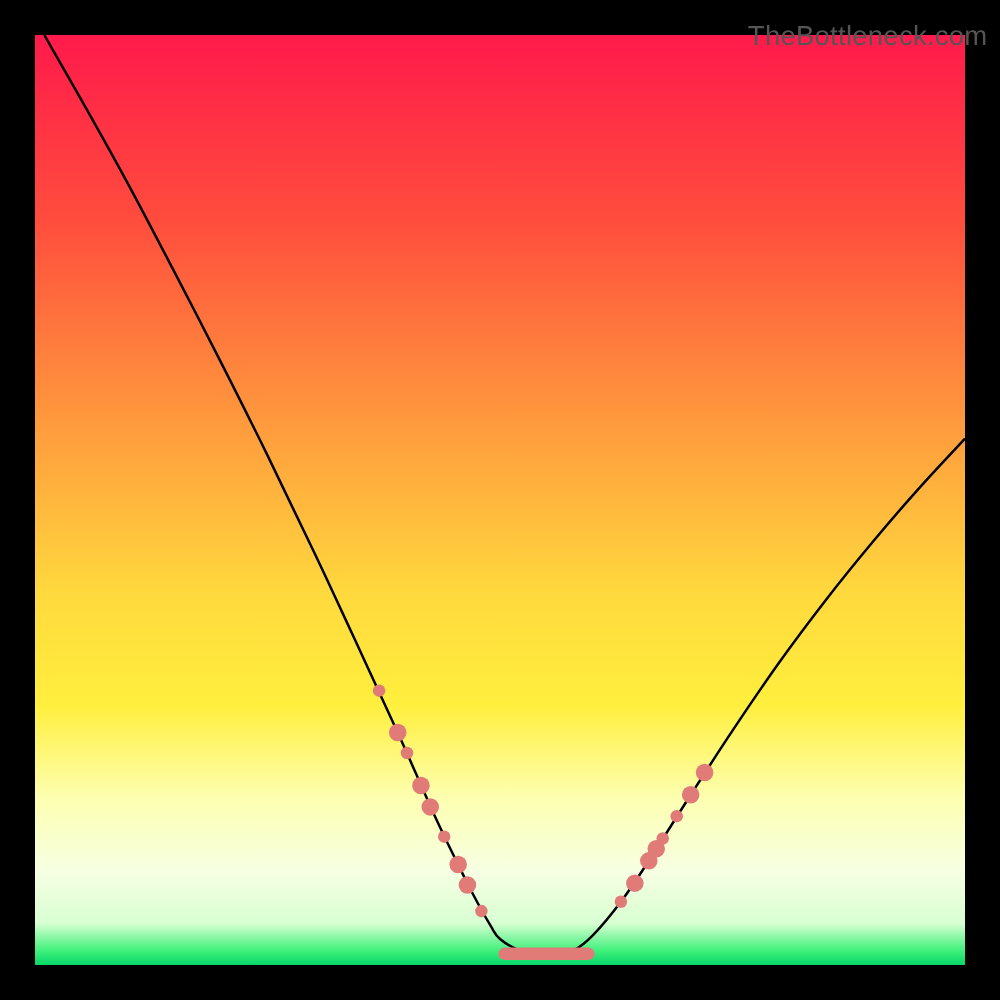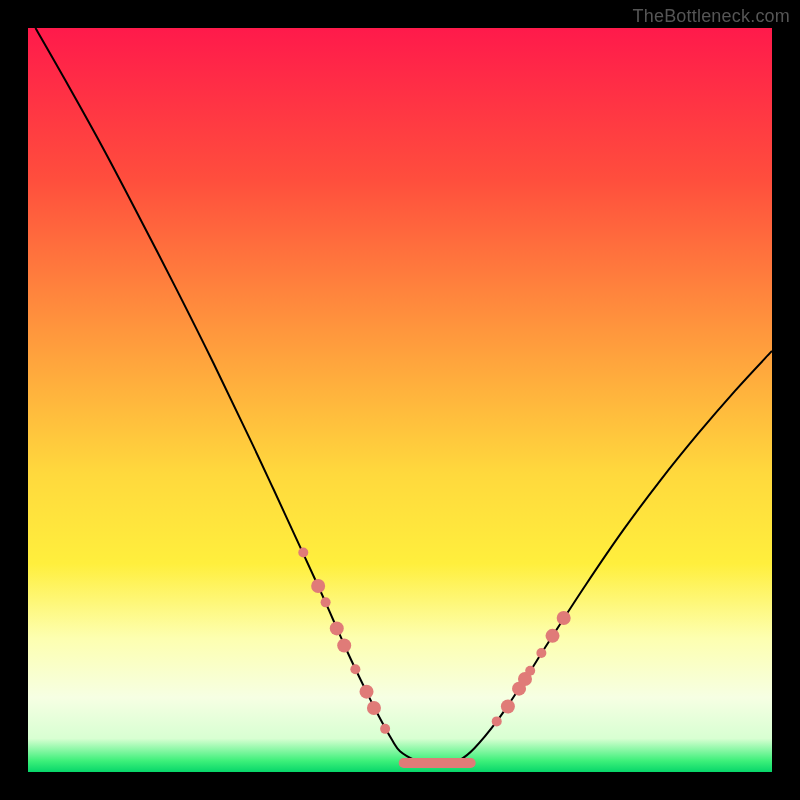--- a/index.html
+++ b/index.html
@@ -25,24 +25,24 @@
     overflow: hidden;
   }
   .gradient-bg {
     position: absolute;
     left: 0; top: 0;
     width: 100%;
     height: 100%;
   }
   .watermark {
     position: absolute;
-    top: 6px;
+    top: 16px;
     right: 10px;
     color: #555;
-    font-size: 18px;
+    font-size: 22px;
     font-weight: 500;
     letter-spacing: 0.2px;
     user-select: none;
   }
   svg.curve {
     position: absolute;
     left: 0; top: 0;
     width: 100%;
     height: 100%;
   }

